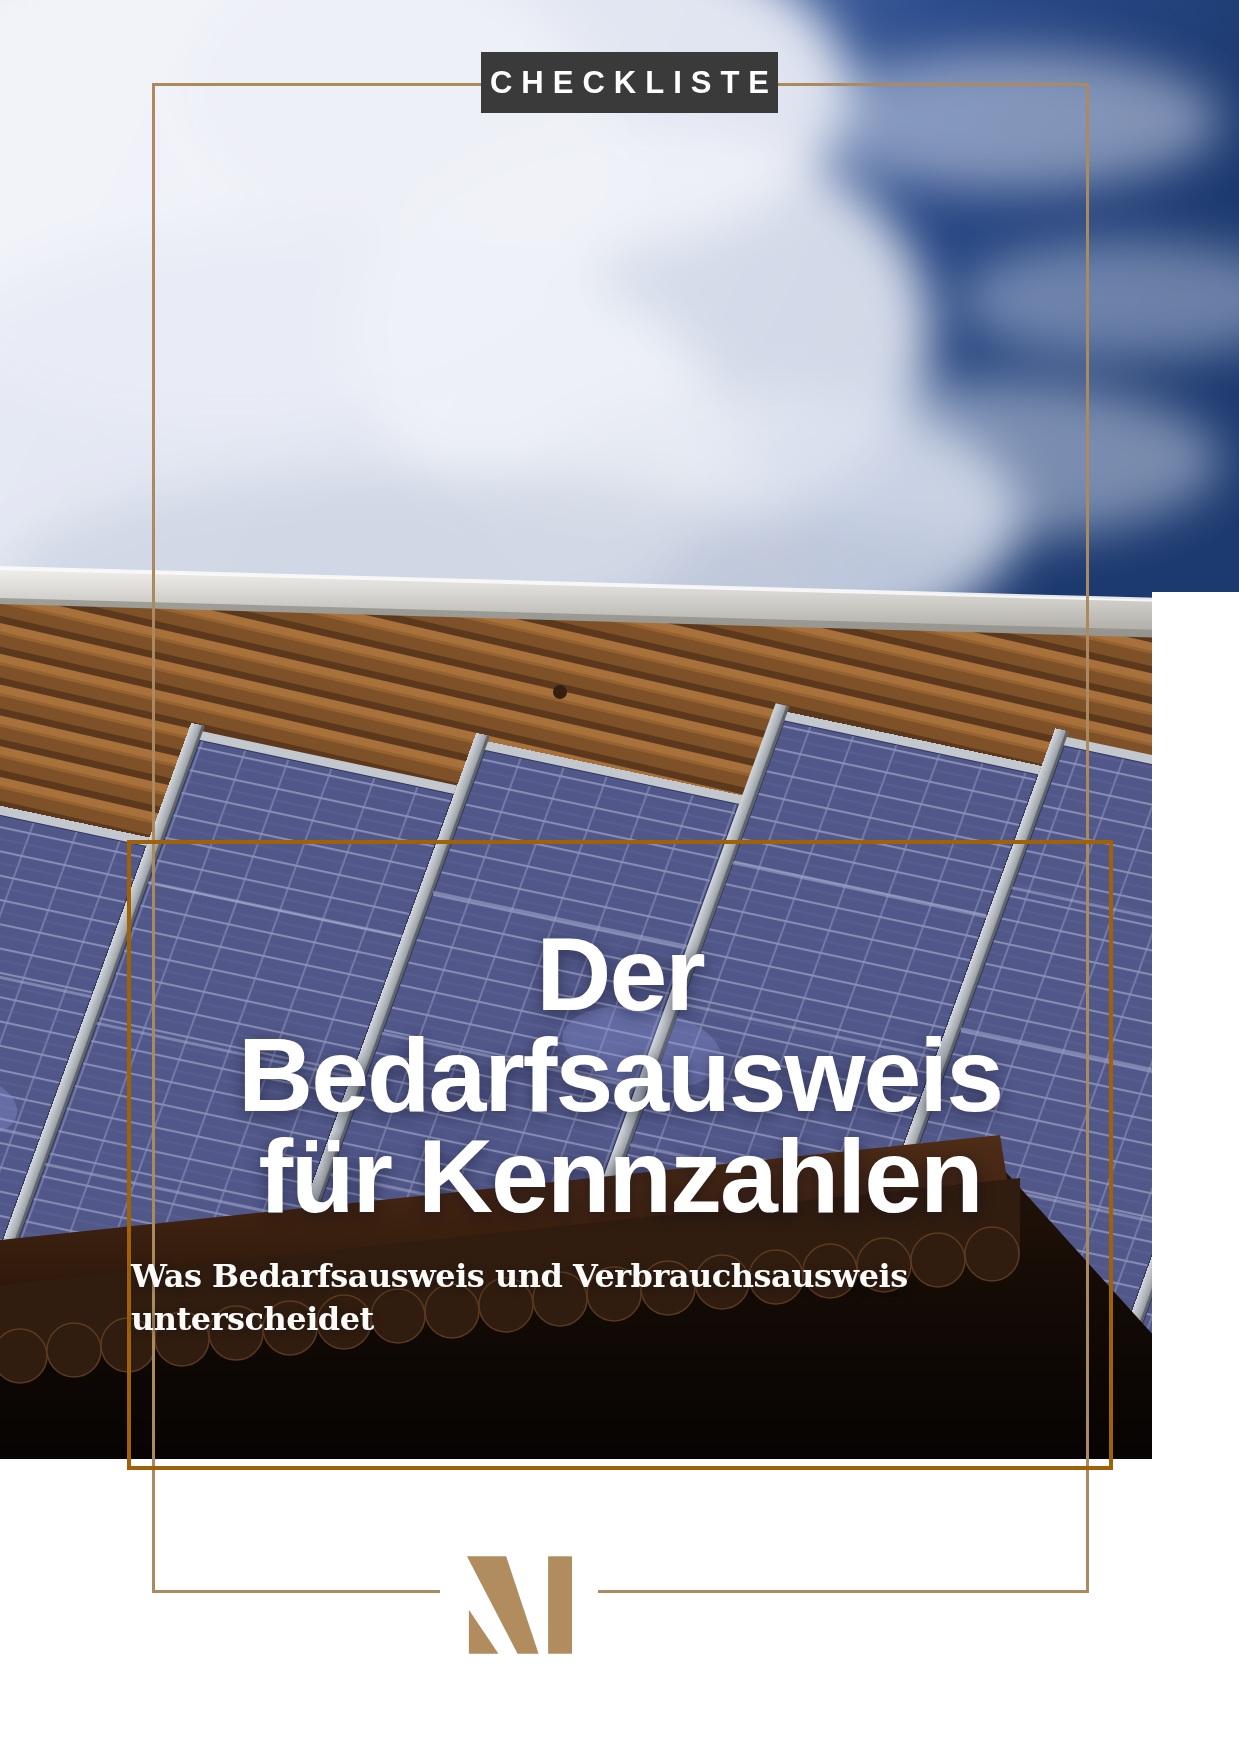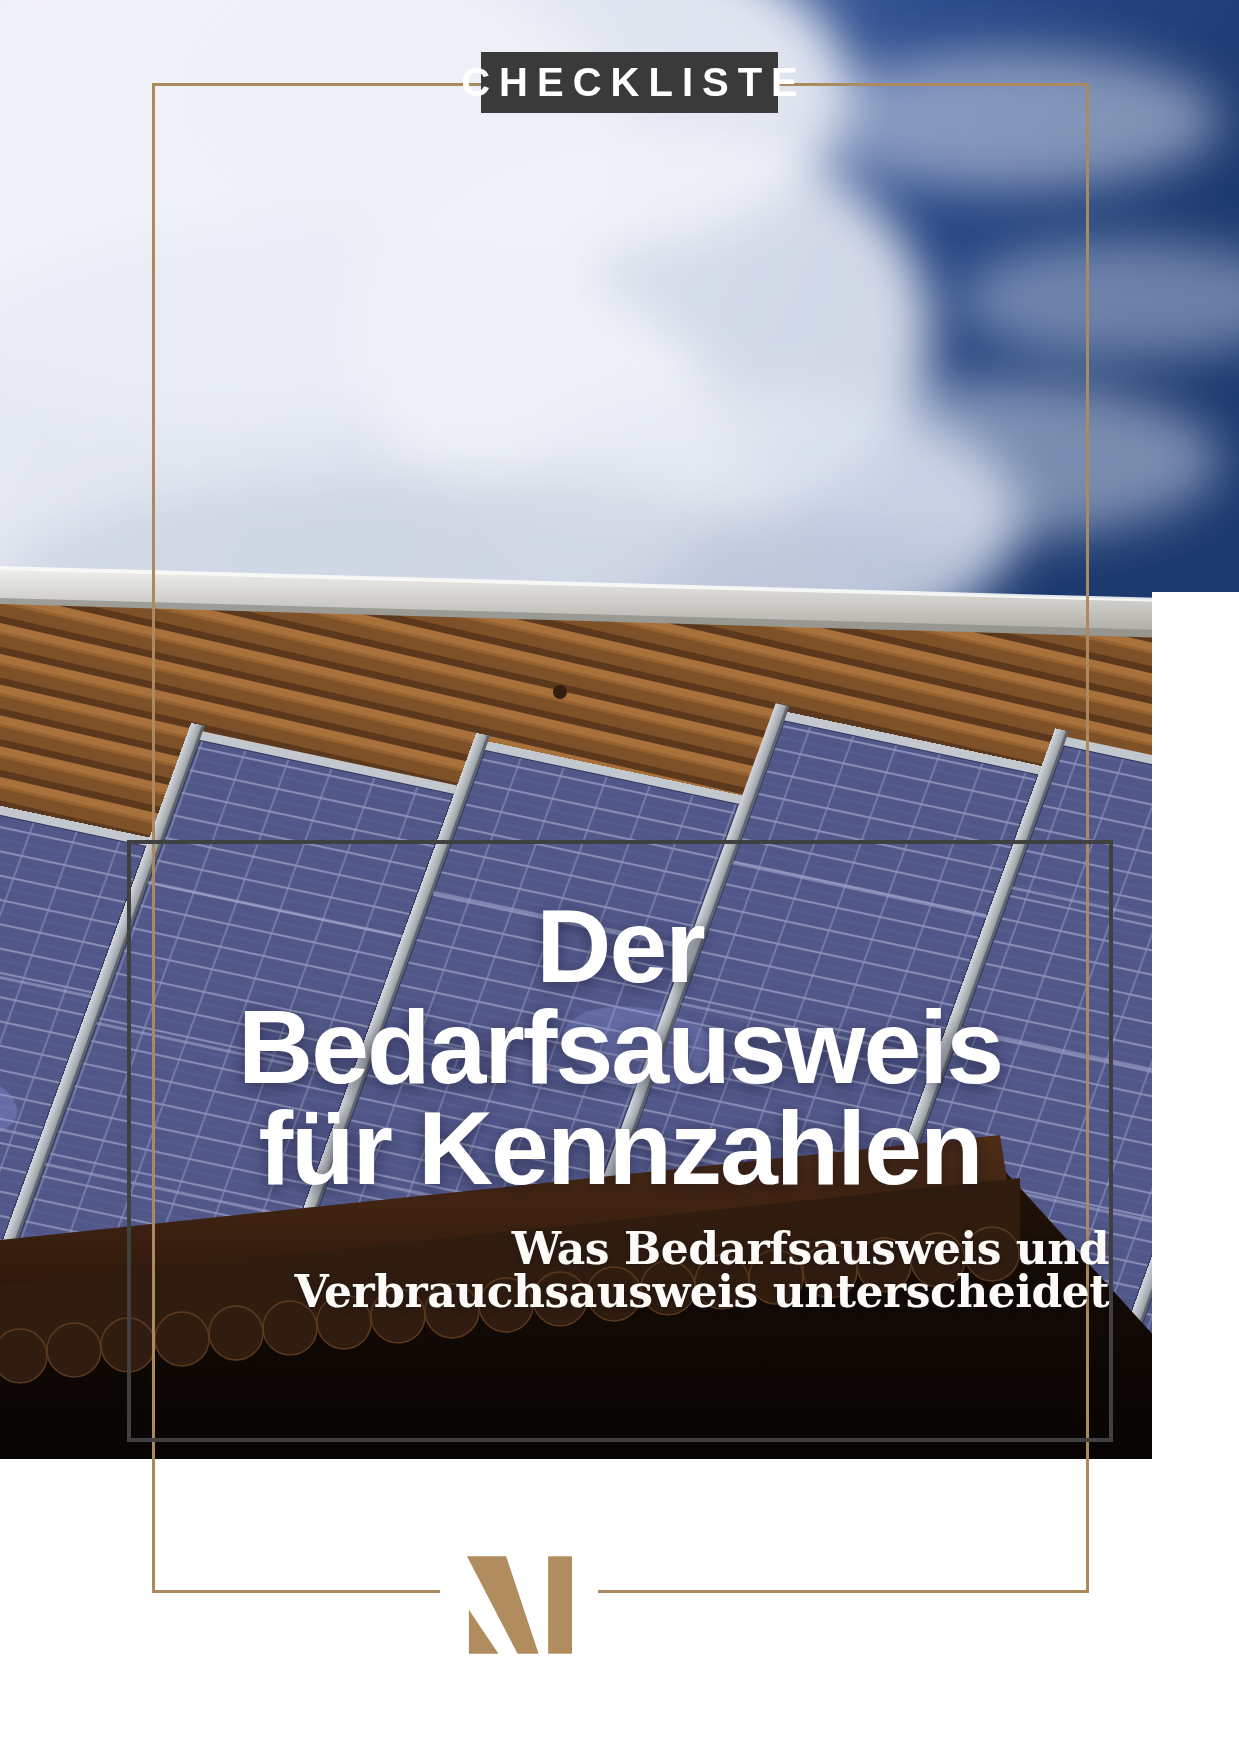--- a/index.html
+++ b/index.html
@@ -3,27 +3,27 @@
 <meta charset="utf-8">
 <style>
   html,body{margin:0;padding:0;background:#ffffff;}
   .page{position:relative;width:1239px;height:1753px;margin:0 auto;background:#ffffff;overflow:hidden;
         font-family:"Liberation Sans",sans-serif;}
   .photo{position:absolute;left:0;top:0;width:1239px;height:1459px;}
   .gold-frame{position:absolute;left:152px;top:83px;width:931px;height:1504px;
               border:3px solid #ac8a60;z-index:3;}
   .badge{position:absolute;left:481px;top:52px;width:297px;height:61px;background:#3a3a3a;
          display:flex;align-items:center;justify-content:center;z-index:4;}
-  .badge span{color:#ffffff;font-weight:bold;font-size:40px;letter-spacing:9px;padding-left:9px;}
-  .white-box{position:absolute;left:127px;top:840px;width:978px;height:542px;border:4px solid #404040;
-             z-index:5;display:flex;flex-direction:column;align-items:center;padding-top:52px;box-sizing:content-box;}
+  .badge span{color:#ffffff;font-weight:bold;font-size:31px;letter-spacing:9px;padding-left:9px;}
+  .white-box{position:absolute;left:127px;top:840px;width:978px;height:542px;border:4px solid #a16207;
+             z-index:5;display:flex;flex-direction:column;align-items:center;padding-top:80px;box-sizing:content-box;}
   .title-line{color:#ffffff;font-weight:bold;font-size:104px;line-height:101px;letter-spacing:-2px;
               text-align:center;white-space:nowrap;text-shadow:0 4px 16px rgba(8,10,30,.45);}
-  .subtitle{margin-top:28px;text-align:right;font-family:"DejaVu Serif",serif;font-weight:bold;
-            color:#fdfbf7;font-size:44px;line-height:43px;letter-spacing:-0.5px;
+  .subtitle{margin-top:28px;text-align:left;font-family:"DejaVu Serif",serif;font-weight:bold;
+            color:#fdfbf7;font-size:32px;line-height:43px;letter-spacing:-0.5px;
             text-shadow:0 2px 8px rgba(8,10,30,.4);}
   .logo{position:absolute;left:440px;top:1550px;background:#ffffff;z-index:6;
         display:flex;align-items:center;gap:26px;padding:6px 26px;}
   .logo-text{display:flex;flex-direction:column;justify-content:center;}
   .logo-line1,.logo-line2{color:#a27f4e;font-weight:bold;font-size:21px;letter-spacing:5px;line-height:26px;}
   .logo-line3{color:#b5a183;font-weight:600;font-size:21px;letter-spacing:6px;line-height:26px;}
 </style>
 </head>
 <body>
 

